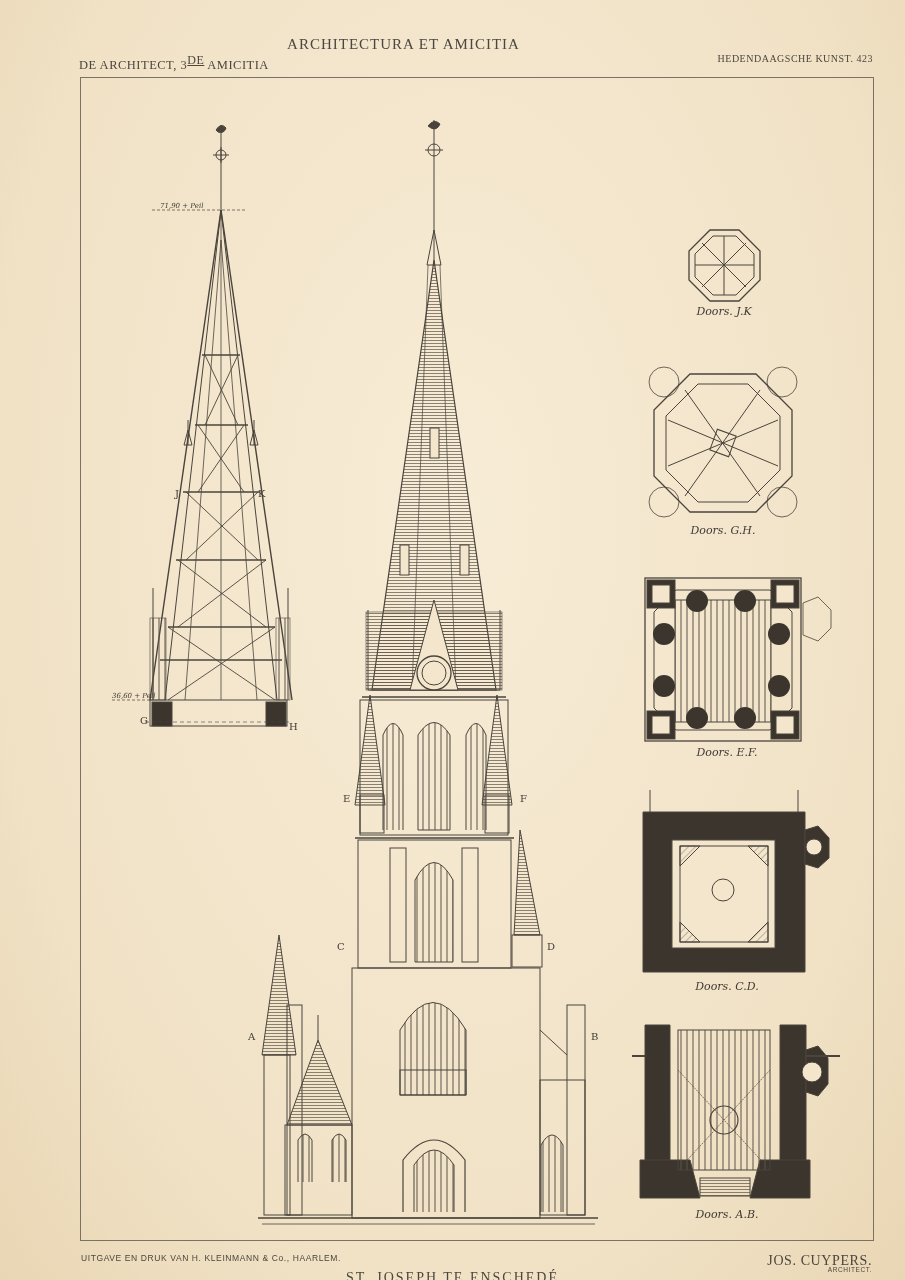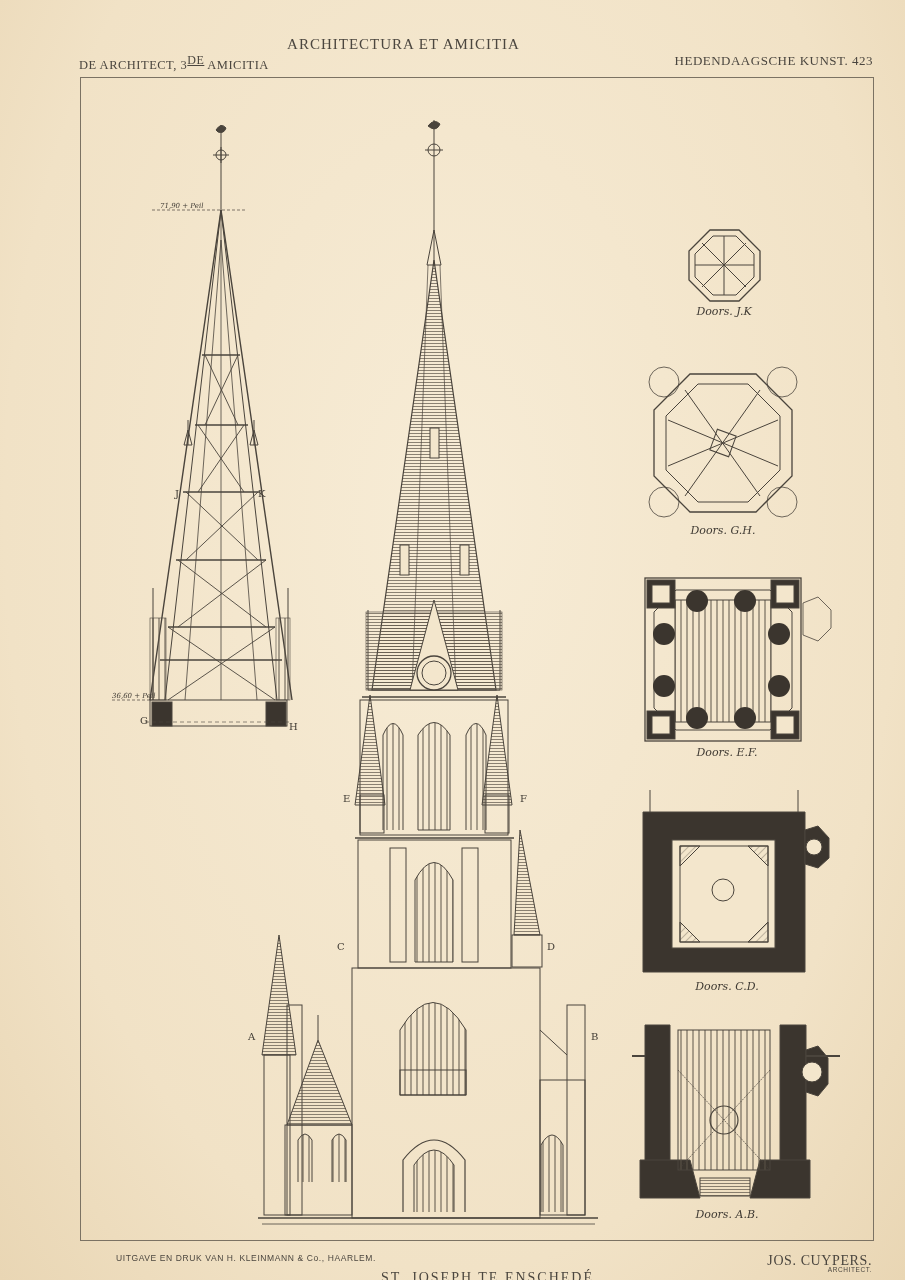--- a/index.html
+++ b/index.html
@@ -8,27 +8,27 @@
     background: #f3e6cc;
     background-image: radial-gradient(ellipse at 50% 40%, #f7ecd6 0%, #f1e2c6 70%, #e9d6b4 100%);
     font-family: "Liberation Serif", "DejaVu Serif", serif;
     color: #4a443c;
     position: relative;
   }
   .hdr { position: absolute; white-space: nowrap; letter-spacing: 0.5px; }
   #title-center { left: 0; width: 807px; top: 36px; text-align: center; font-size: 15px; letter-spacing: 1px; color: #4b463f; }
   #title-left { left: 79px; top: 53px; font-size: 12.5px; color: #4b463f; }
   #title-left sup { font-size: 12px; text-decoration: underline; }
-  #title-right { right: 32px; top: 53px; font-size: 13px; color: #4b463f; }
+  #title-right { right: 32px; top: 53px; font-size: 10px; color: #4b463f; }
   #frame {
     position: absolute; left: 80px; top: 77px; width: 794px; height: 1164px;
     border: 1px solid #7b7263; box-sizing: border-box;
   }
   #drawing { position: absolute; left: 0; top: 0; width: 905px; height: 1280px; }
-  .foot { position: absolute; white-space: nowrap; color: #4b463f; margin-left: 35px; }
+  .foot { position: absolute; white-space: nowrap; color: #4b463f; }
   #publisher { left: 81px; top: 1253px; font-size: 8.5px; letter-spacing: 0.6px; font-family: "Liberation Sans", sans-serif; }
   #architect-name { right: 33px; top: 1253px; font-size: 14px; letter-spacing: 0.6px; }
   #architect-role { right: 33px; top: 1266px; font-size: 6.5px; letter-spacing: 0.6px; font-family: "Liberation Sans", sans-serif; }
   #plate-title { left: 0; width: 905px; text-align: center; top: 1270px; font-size: 14px; letter-spacing: 2px; }
   .cap { font-family: "DejaVu Serif", serif; font-style: italic; font-size: 11px; fill: #3f3a33; }
   .lbl { font-family: "DejaVu Serif", serif; font-size: 10px; fill: #3f3a33; }
   .note { font-family: "DejaVu Serif", serif; font-style: italic; font-size: 7px; fill: #3f3a33; }
 </style>
 </head>
 <body>

